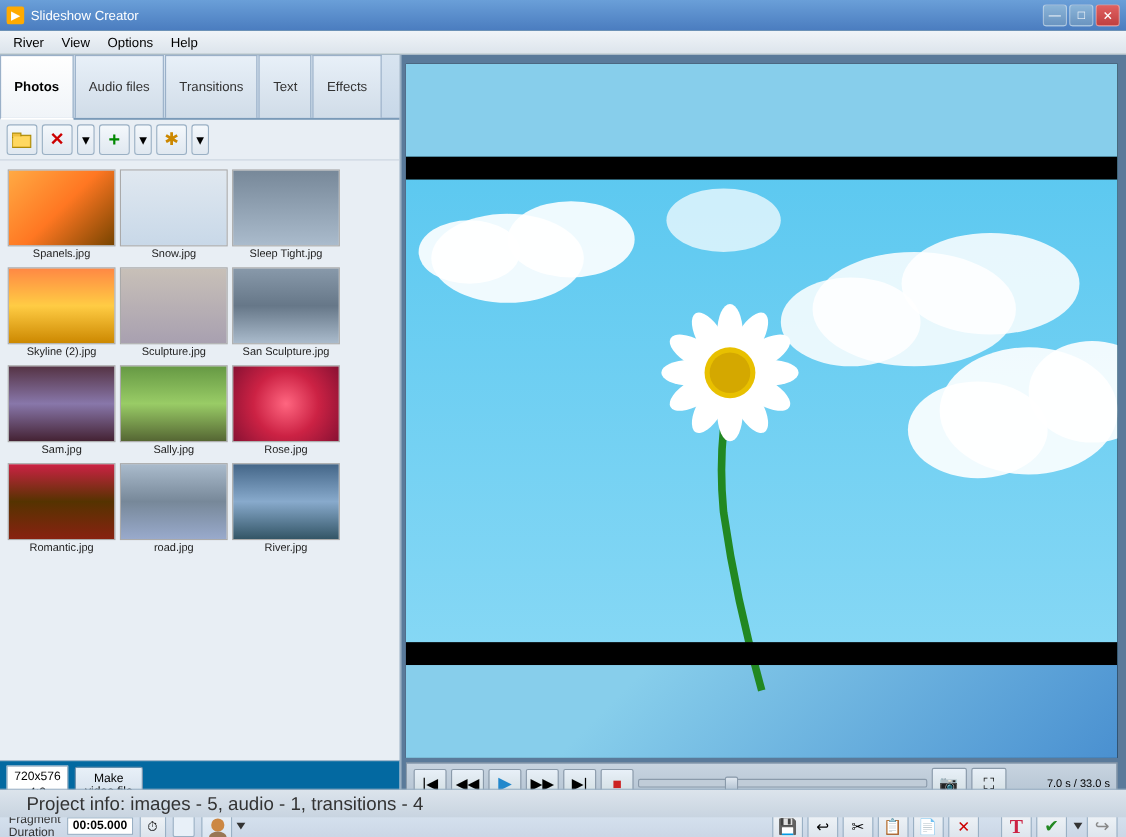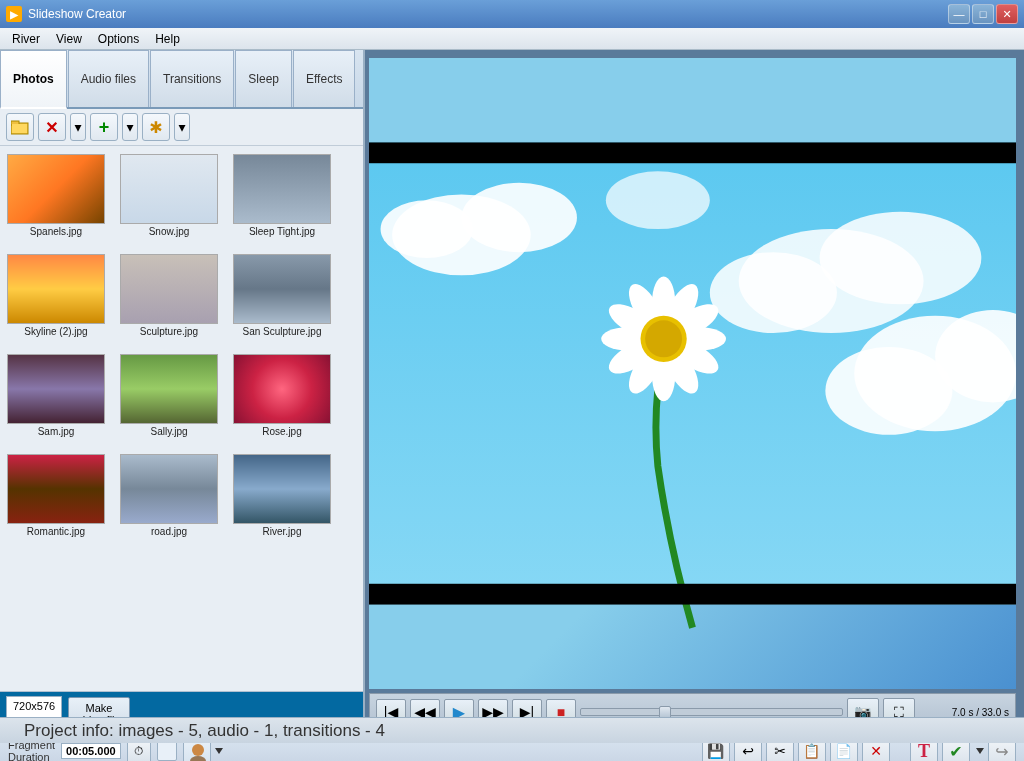--- a/index.html
+++ b/index.html
@@ -100,21 +100,21 @@
     .photo-grid-container {
       flex: 1;
       overflow-y: auto;
       overflow-x: hidden;
       padding: 4px;
       background: #e8eef4;
     }
     .photo-grid {
       display: grid;
       grid-template-columns: repeat(3, 100px);
-      gap: 13px;
+      gap: 2px;
       padding: 2px;
     }
     .photo-item {
       display: flex; flex-direction: column; align-items: center;
       cursor: pointer; padding: 2px;
     }
     .photo-thumb {
       width: 98px; height: 70px;
       background: #888;
       border: 1px solid #aaa;
@@ -301,21 +301,21 @@
 </div>
 
 <div class="main-container">
 
   <div class="left-panel">
 
     <div class="tabs">
       <div class="tab active">Photos</div>
       <div class="tab">Audio files</div>
       <div class="tab">Transitions</div>
-      <div class="tab">Sleep</div>
+      <div class="tab">Text</div>
       <div class="tab">Effects</div>
     </div>
 
     <div class="toolbar">
       <div class="tool-btn">
         <svg width="18" height="16" viewBox="0 0 18 16">
             <rect x="0" y="4" width="17" height="11" fill="#f0c040" stroke="#aa8800" stroke-width="1"></rect>
             <rect x="0" y="2" width="8" height="4" fill="#f0c040" stroke="#aa8800" stroke-width="1"></rect>
             <rect x="1" y="5" width="15" height="9" fill="#ffd860"></rect>
           </svg>

